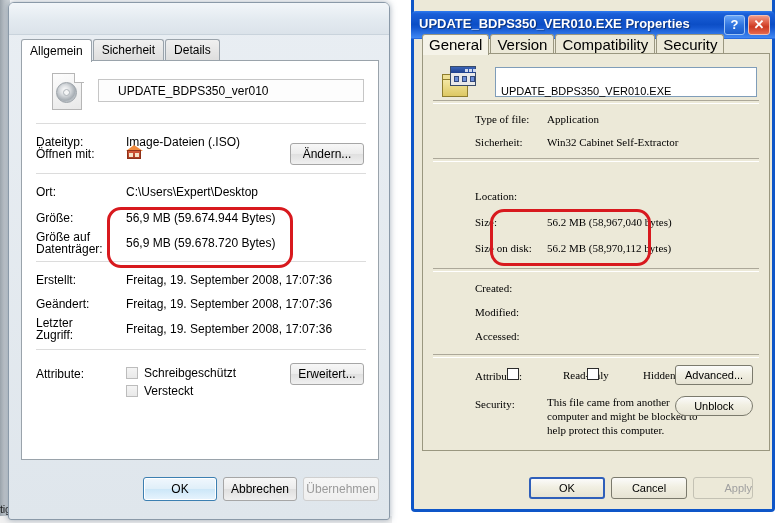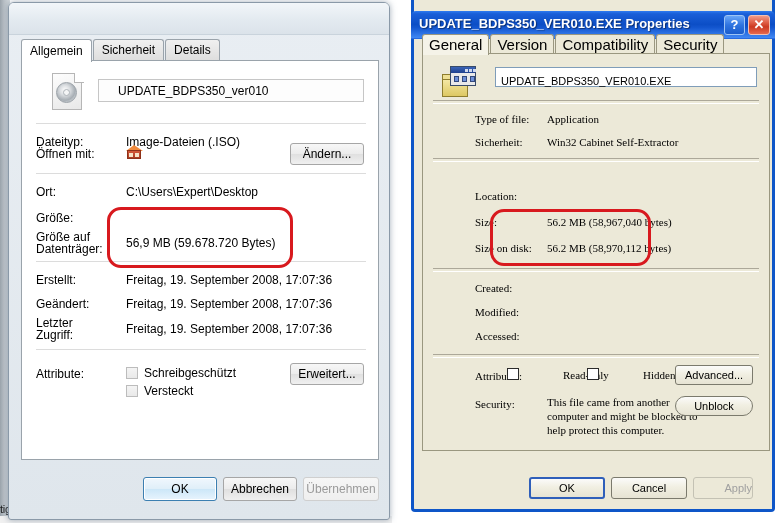--- a/index.html
+++ b/index.html
@@ -442,21 +442,21 @@
   }
 
   #xp-name-field {
     position: absolute;
     left: 72px; top: 13px;
     width: 262px; height: 20px;
     background: #ffffff;
     border: 1px solid #7f9db9;
     font-size: 11px;
     color: #000;
-    padding: 4px 5px;
+    padding: 14px 5px;
     line-height: 19px;
     box-sizing: border-box;
     font-family: "Liberation Sans", sans-serif;
   }
 
   .xp-sep {
     position: absolute;
     left: 10px;
     width: 326px;
     height: 2px;
@@ -553,20 +553,21 @@
       <div class="win2"></div>
     </div>
     <div class="w7-button" style="left:268px; top:82px; width:74px; height:22px; line-height:21px;">Ändern...</div>
 
     <div class="w7-sep" style="top:112px"></div>
 
     <div class="w7-row w7-label" style="top:124px">Ort:</div>
     <div class="w7-row w7-value" style="top:124px">C:\Users\Expert\Desktop</div>
 
     <div class="w7-row w7-label" style="top:150px">Größe:</div>
+    <div class="w7-row w7-value" style="top:150px">56,9 MB (59.674.944 Bytes)</div>
 
     <div class="w7-row w7-label" style="top:169px">Größe auf</div>
     <div class="w7-row w7-label" style="top:181px">Datenträger:</div>
     <div class="w7-row w7-value" style="top:175px">56,9 MB (59.678.720 Bytes)</div>
 
     <div class="w7-sep" style="top:200px"></div>
 
     <div class="w7-row w7-label" style="top:212px">Erstellt:</div>
     <div class="w7-row w7-value" style="top:212px">Freitag, 19. September 2008, 17:07:36</div>
 

